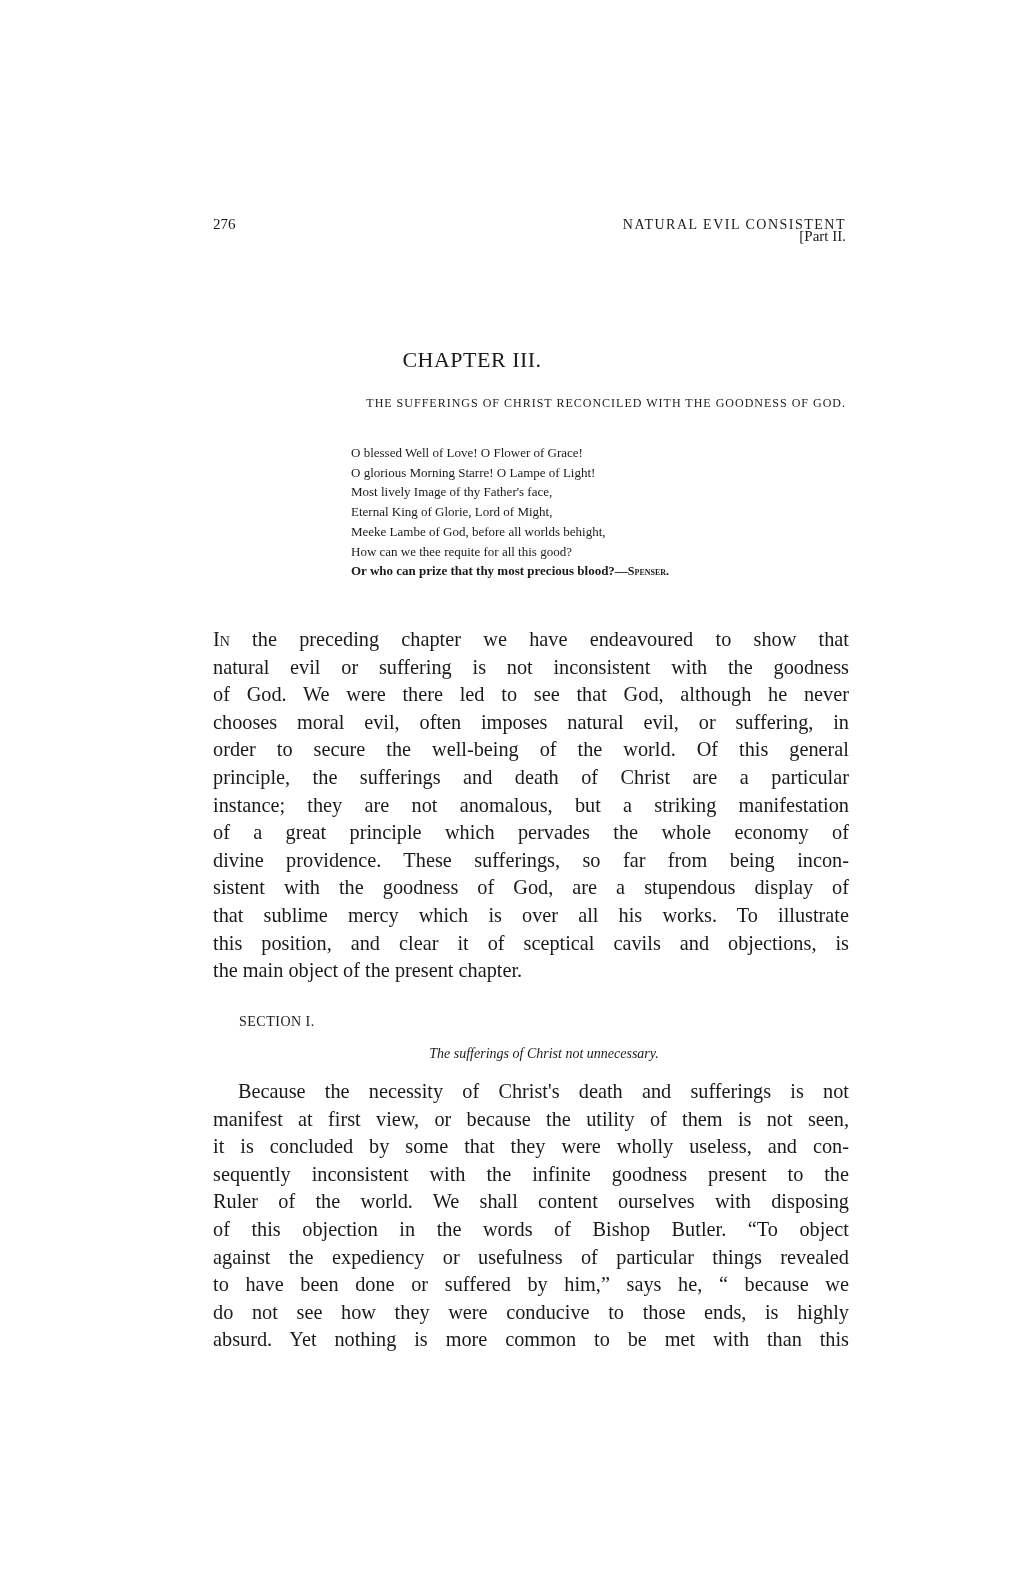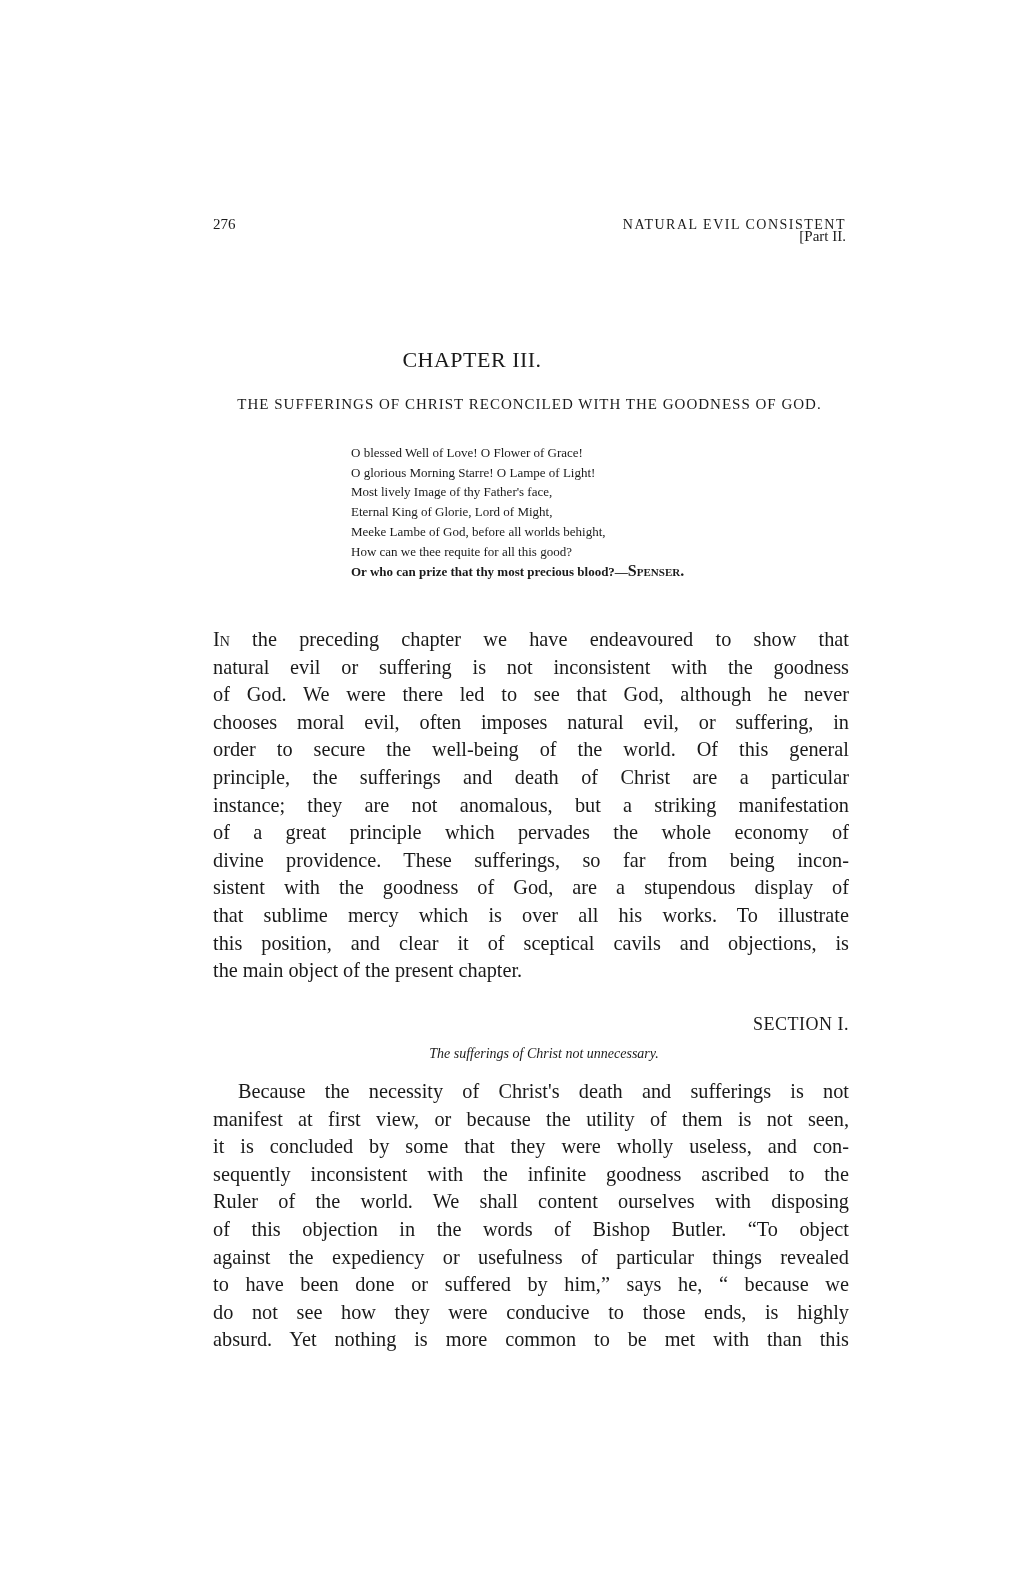--- a/index.html
+++ b/index.html
@@ -2,33 +2,33 @@
 <html><head>
 <meta charset="utf-8">
 <style>
   html, body { margin: 0; padding: 0; background: #ffffff; }
   body { width: 1011px; height: 1580px; position: relative; overflow: hidden; color: #1a1a1a; font-family: "Liberation Serif", "DejaVu Serif", serif; }
   .running-head { position: absolute; top: 216px; left: 213px; width: 633px; height: 24px; font-size: 15px; }
   .rh-page { position: absolute; left: 0; top: 0; }
   .rh-title { position: absolute; left: 0; right: 0; text-align: right; letter-spacing: 1.5px; font-size: 14px; top: 1px; }
   .rh-part { position: absolute; right: 0; top: 12px; }
   .chapter-title { position: absolute; top: 347px; left: 0; width: 922px; text-align: center; font-size: 22px; letter-spacing: 0.5px; padding-left: 22px; box-sizing: border-box; }
-  .chapter-subtitle { position: absolute; top: 396px; left: 213px; width: 633px; text-align: center; font-size: 15px; letter-spacing: 1px; }
+  .chapter-subtitle { position: absolute; top: 396px; left: 213px; width: 633px; text-align: right; font-size: 12px; letter-spacing: 1px; }
   .epigraph { position: absolute; top: 443px; left: 351px; font-size: 13px; line-height: 19.7px; }
   .epigraph .line { display: block; white-space: nowrap; }
   .epigraph .bold { font-weight: bold; }
-  .smallcaps { font-variant: small-caps; font-size: 16px; }
+  .smallcaps { font-variant: small-caps; font-size: 12px; }
   .body-block { position: absolute; left: 213px; width: 636px; font-size: 20.3px; line-height: 27.6px; text-align: justify; }
   .body-block .ln { display: block; white-space: nowrap; text-align-last: justify; text-align: justify; }
   .body-block .ln.last { text-align-last: left; }
   .para1 { top: 626px; }
   .para2 { top: 1078px; }
   .indent { padding-left: 25px; }
   .dropcap-sc { font-variant: small-caps; }
-  .section-head { position: absolute; top: 1014px; left: 213px; width: 636px; text-align: right; font-size: 18px; letter-spacing: 0.5px; padding-left: 26px; box-sizing: border-box; }
+  .section-head { position: absolute; top: 1014px; left: 213px; width: 636px; text-align: left; font-size: 14px; letter-spacing: 0.5px; padding-left: 26px; box-sizing: border-box; }
   .section-sub { position: absolute; top: 1046px; left: 213px; width: 636px; text-align: center; font-size: 14px; font-style: italic; padding-left: 26px; box-sizing: border-box; }
 </style>
 </head>
 <body>
 
 <div class="running-head">
   <span class="rh-page">276</span>
   <span class="rh-title">NATURAL EVIL CONSISTENT</span>
   <span class="rh-part">[Part II.</span>
 </div>
@@ -62,20 +62,20 @@
   <span class="ln last">the main object of the present chapter.</span>
 </div>
 
 <div class="section-head">SECTION I.</div>
 <div class="section-sub">The sufferings of Christ not unnecessary.</div>
 
 <div class="body-block para2">
   <span class="ln indent">Because the necessity of Christ's death and sufferings is not</span>
   <span class="ln">manifest at first view, or because the utility of them is not seen,</span>
   <span class="ln">it is concluded by some that they were wholly useless, and con-</span>
-  <span class="ln">sequently inconsistent with the infinite goodness ascribed to the</span>
+  <span class="ln">sequently inconsistent with the infinite goodness present to the</span>
   <span class="ln">Ruler of the world.  We shall content ourselves with disposing</span>
   <span class="ln">of this objection in the words of Bishop Butler.  “To object</span>
   <span class="ln">against the expediency or usefulness of particular things revealed</span>
   <span class="ln">to have been done or suffered by him,” says he, “ because we</span>
   <span class="ln">do not see how they were conducive to those ends, is highly</span>
   <span class="ln">absurd.  Yet nothing is more common to be met with than this</span>
 </div>
 
 </body></html>

